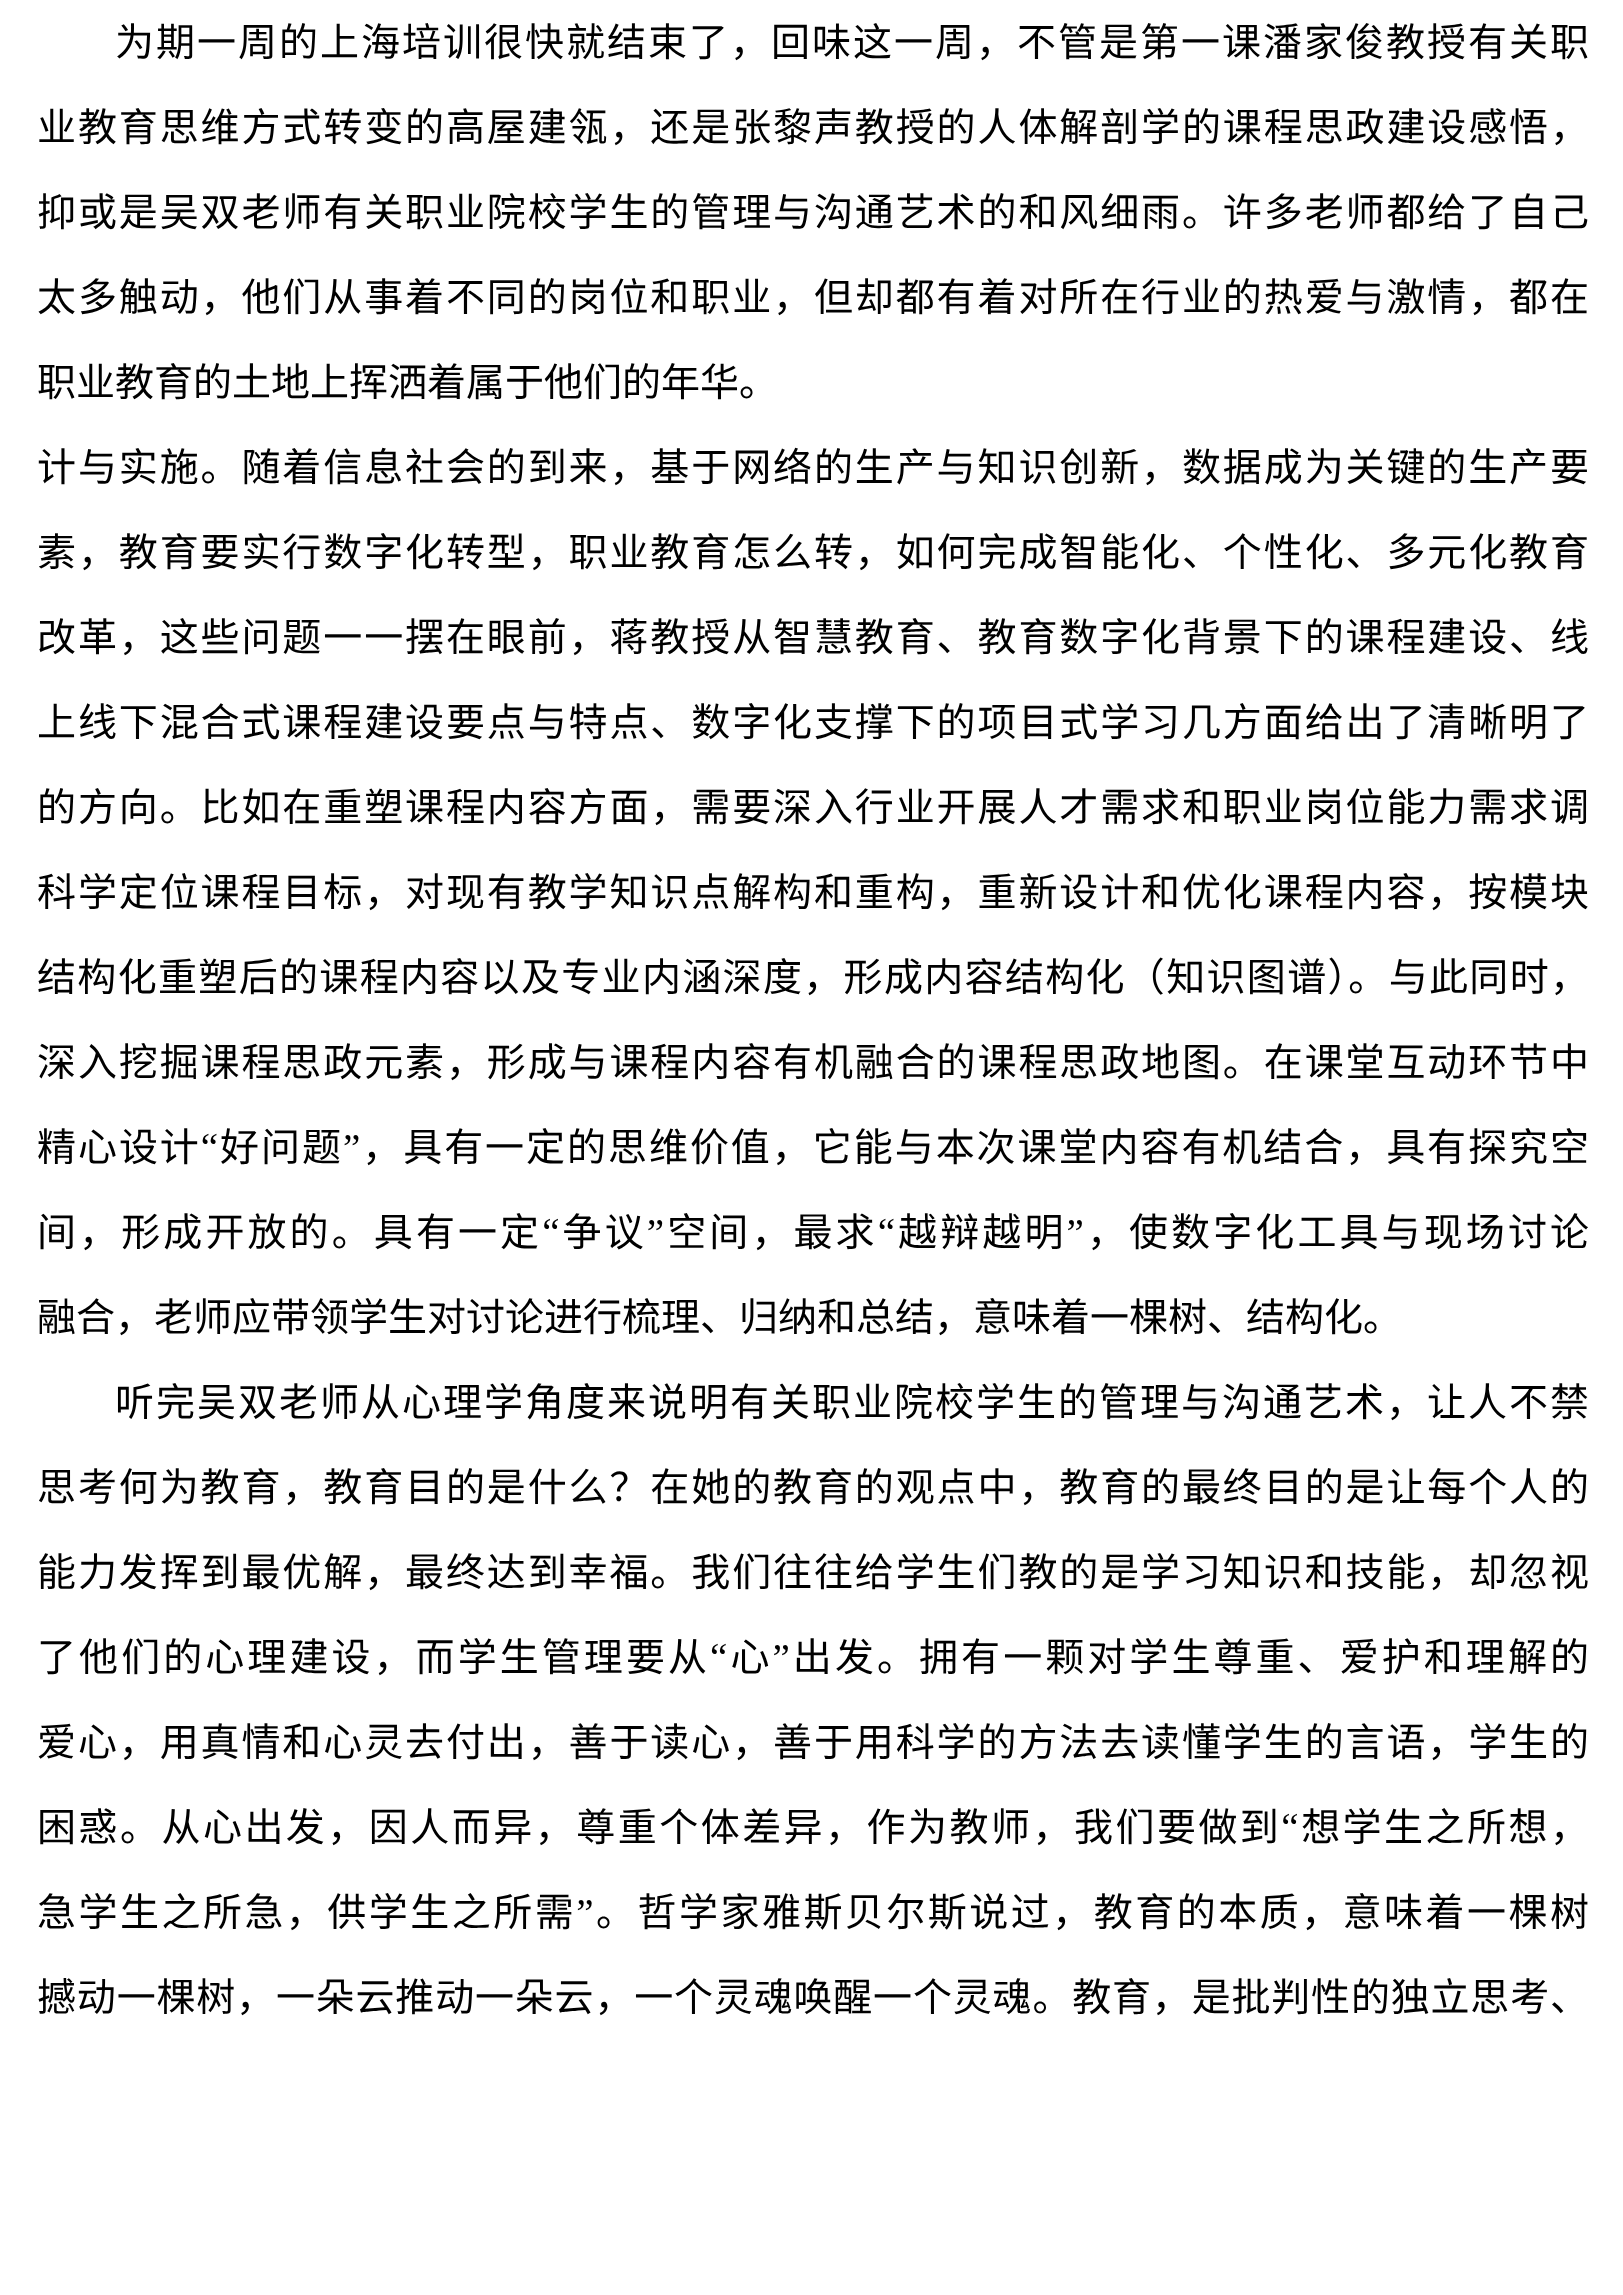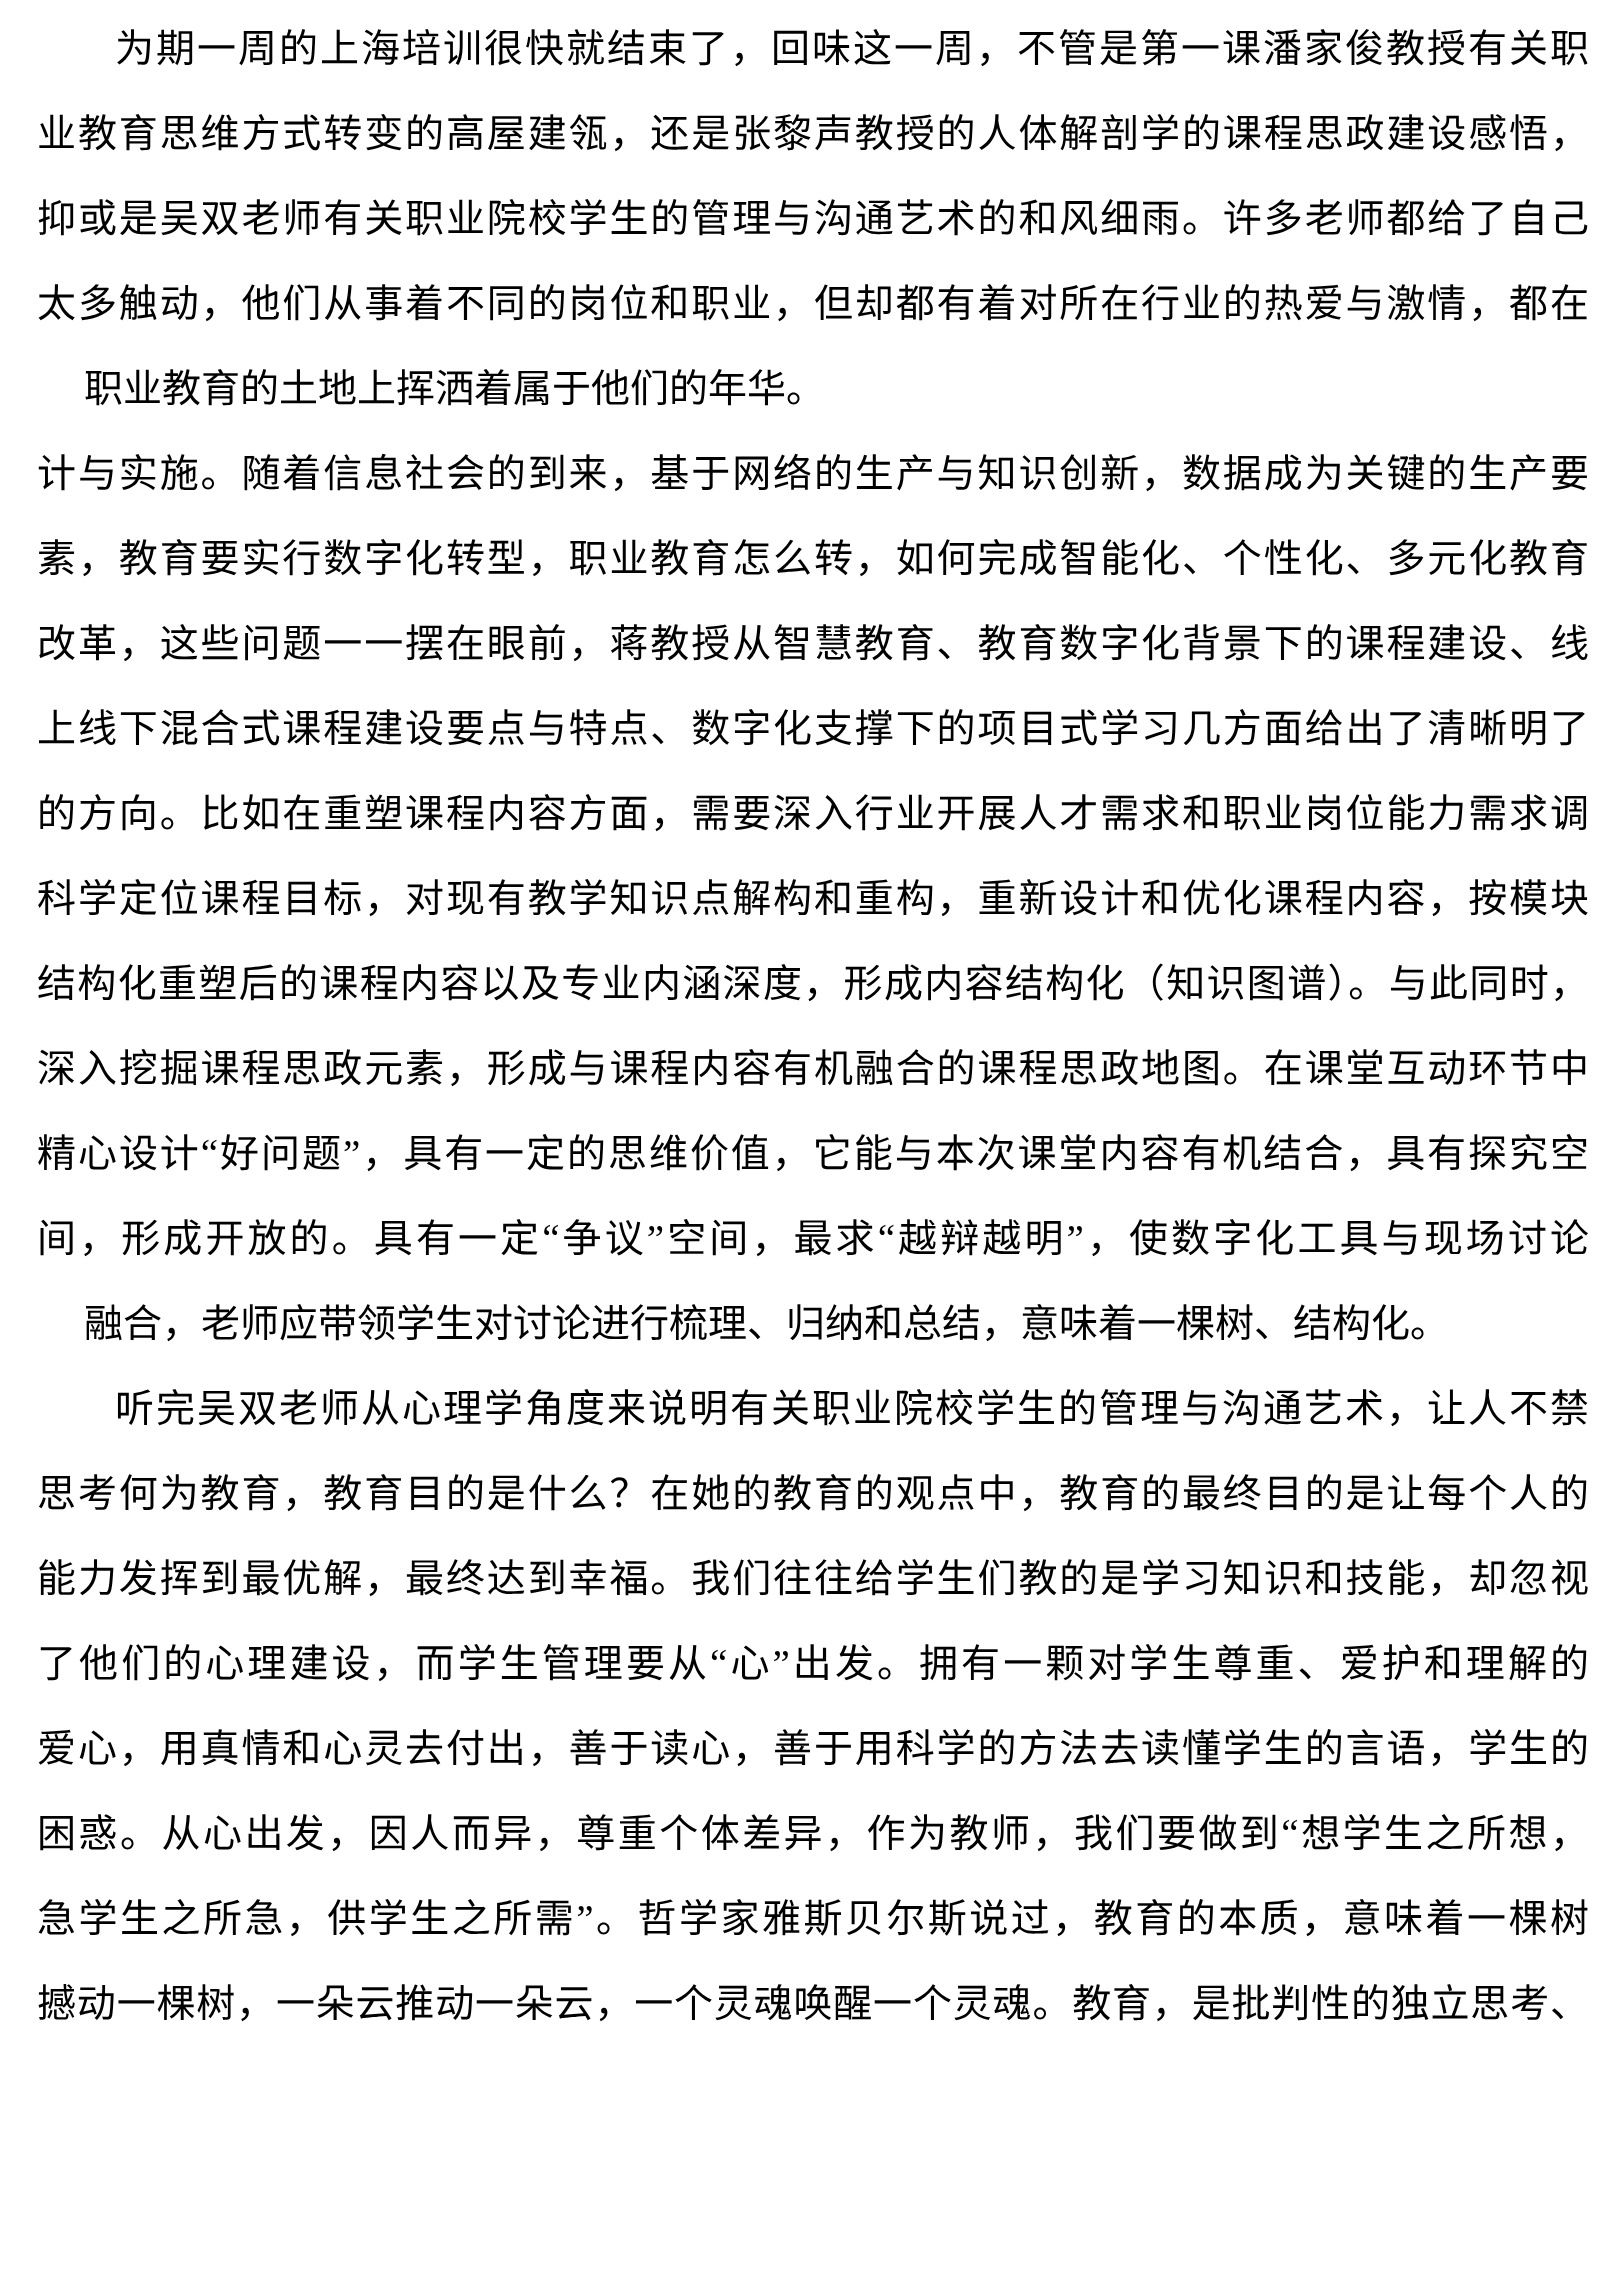--- a/index.html
+++ b/index.html
@@ -5,21 +5,21 @@
   html, body {
     margin: 0;
     padding: 0;
     background: #ffffff;
   }
   .doc-page {
     position: relative;
     width: 1623px;
     height: 2295px;
     box-sizing: border-box;
-    padding: 6px 34px 0 37px;
+    padding: 0 34px 0 37px;
     background: #ffffff;
     color: #000000;
     font-family: "Liberation Serif", "DejaVu Serif", serif;
     font-size: 39px;
     font-kerning: none;
     overflow: hidden;
   }
   .paragraph {
     margin: 0;
     padding: 0;
@@ -30,21 +30,20 @@
     white-space: nowrap;
     text-align: justify;
     text-align-last: justify;
     overflow: visible;
   }
   .line.indent {
     text-indent: 78px; 
   }
   .line.last {
     text-align-last: left;
-    margin-left: 47px;
   }
 </style>
 </head>
 <body>
 
 <div class="doc-page" style="background: rgb(255, 255, 255); color: rgb(0, 0, 0);">
     <div class="paragraph">
       <div class="line indent">为期一周的上海培训很快就结束了，回味这一周，不管是第一课潘家俊教授有关职</div>
       <div class="line">业教育思维方式转变的高屋建瓴，还是张黎声教授的人体解剖学的课程思政建设感悟，</div>
       <div class="line">抑或是吴双老师有关职业院校学生的管理与沟通艺术的和风细雨。许多老师都给了自己</div>

